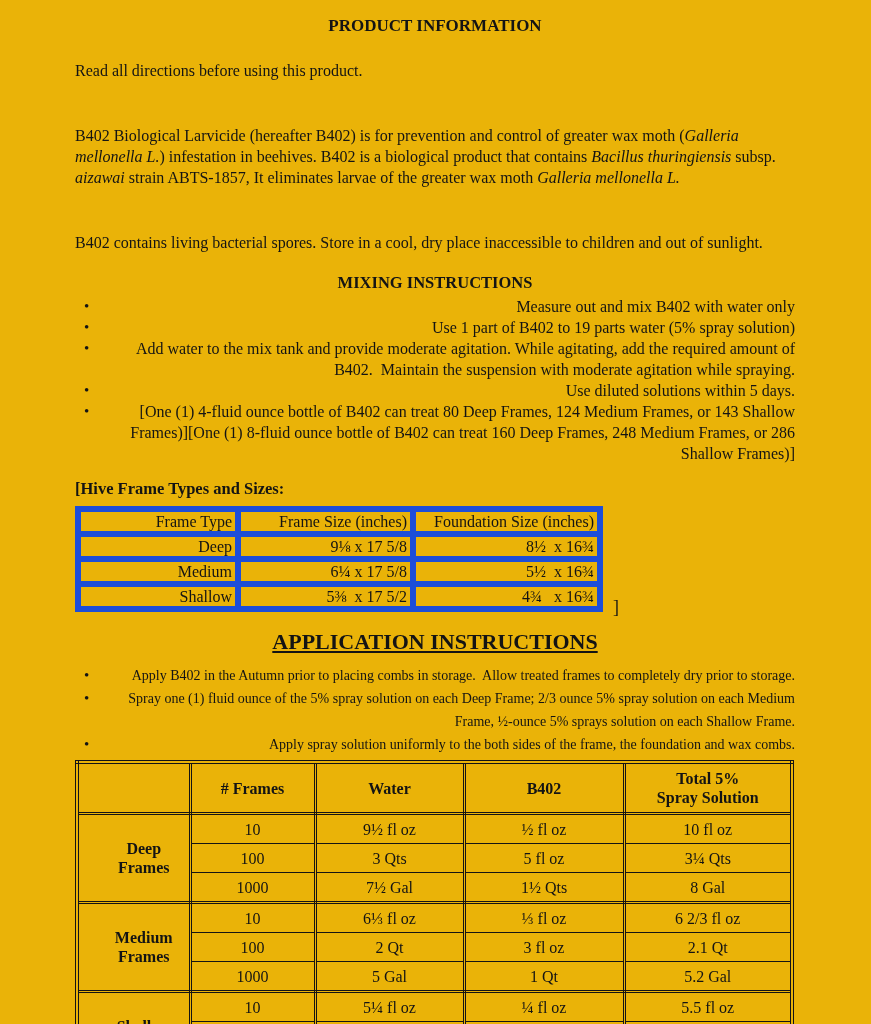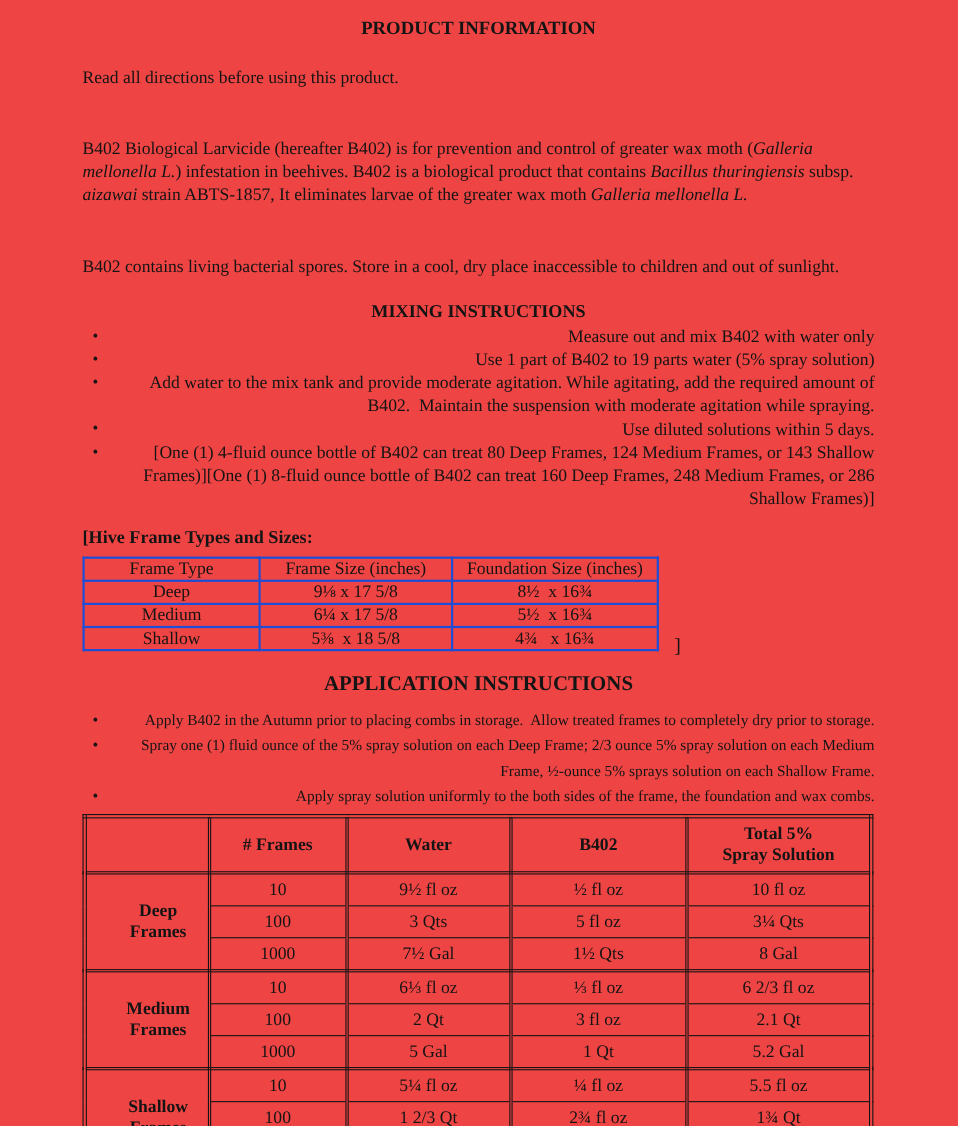--- a/index.html
+++ b/index.html
@@ -1,47 +1,47 @@
 <!DOCTYPE html>
 <html><head>
 <meta charset="utf-8">
 <style>
   html,body{margin:0;padding:0;background:#fff;}
   .page{
     width:871px;height:1024px;box-sizing:border-box;overflow:hidden;
-    padding:16px 76px 0 75px;background:#ef4444;color:#141414;
+    padding:16px 76px 0 75px;background:#eab308;color:#141414;
     font-family:"Liberation Serif", serif;font-size:16px;
   }
   .title{
     text-align:center;font-weight:bold;font-size:17px;line-height:20px;
     margin:0 0 24px 0;
   }
   p{margin:0;line-height:21px;white-space:pre-wrap;}
   .intro{margin-bottom:14px;}
   .para{margin-bottom:20px;margin-top:44px;}
   .section-heading{
     text-align:center;font-weight:bold;font-size:16.5px;line-height:20px;
     margin:14px 0 3px 0;
   }
-  .section-heading.app{font-size:19px;margin:20px 0 12px 0;}
+  .section-heading.app{font-size:22px;margin:20px 0 12px 0;text-decoration:underline;}
   ul.bullets{list-style:none;margin:0;padding:0 0 0 9px;text-align:right;}
   ul.bullets li{
     position:relative;padding-left:21px;line-height:21px;white-space:pre-wrap;
   }
   ul.bullets li::before{
     content:"\2022";position:absolute;left:0;top:0;font-size:15px;
   }
   ul.bullets.app-list{font-size:14px;}
   ul.bullets.app-list li{line-height:23px;}
   .table-caption{font-weight:bold;font-size:16.5px;line-height:18px;margin:16px 0 8px 0;}
   .hive-wrap{position:relative;margin:0;}
   table{border-collapse:collapse;table-layout:fixed;}
   table.hive{width:522px;}
   table.hive th, table.hive td{
-    border:2px solid #1d4ed8;font-weight:normal;text-align:center;
+    border:6px solid #1d4ed8;font-weight:normal;text-align:right;
     font-size:16px;line-height:19px;padding:0 3px;height:19px;white-space:pre-wrap;
   }
   .closing-bracket{
     position:absolute;left:538px;bottom:-4px;font-size:18px;line-height:18px;
   }
   table.dosage{width:715px;margin-top:4px;border:4px double #141414;}
   table.dosage th, table.dosage td{
     border-left:3px double #141414;border-right:3px double #141414;
     border-top:1px solid #141414;border-bottom:1px solid #141414;
     text-align:center;font-size:16px;line-height:19px;padding:3px 4px;
@@ -100,21 +100,21 @@
           <td>9⅛ x 17 5/8</td>
           <td>8½  x 16¾</td>
         </tr>
         <tr>
           <td>Medium</td>
           <td>6¼ x 17 5/8</td>
           <td>5½  x 16¾</td>
         </tr>
         <tr>
           <td>Shallow</td>
-          <td>5⅜  x 18 5/8</td>
+          <td>5⅜  x 17 5/2</td>
           <td>4¾   x 16¾</td>
         </tr>
       </tbody>
     </table>
     <span class="closing-bracket">]</span>
   </div>
 
   <h2 class="section-heading app">APPLICATION INSTRUCTIONS</h2>
 
   <ul class="bullets app-list">

